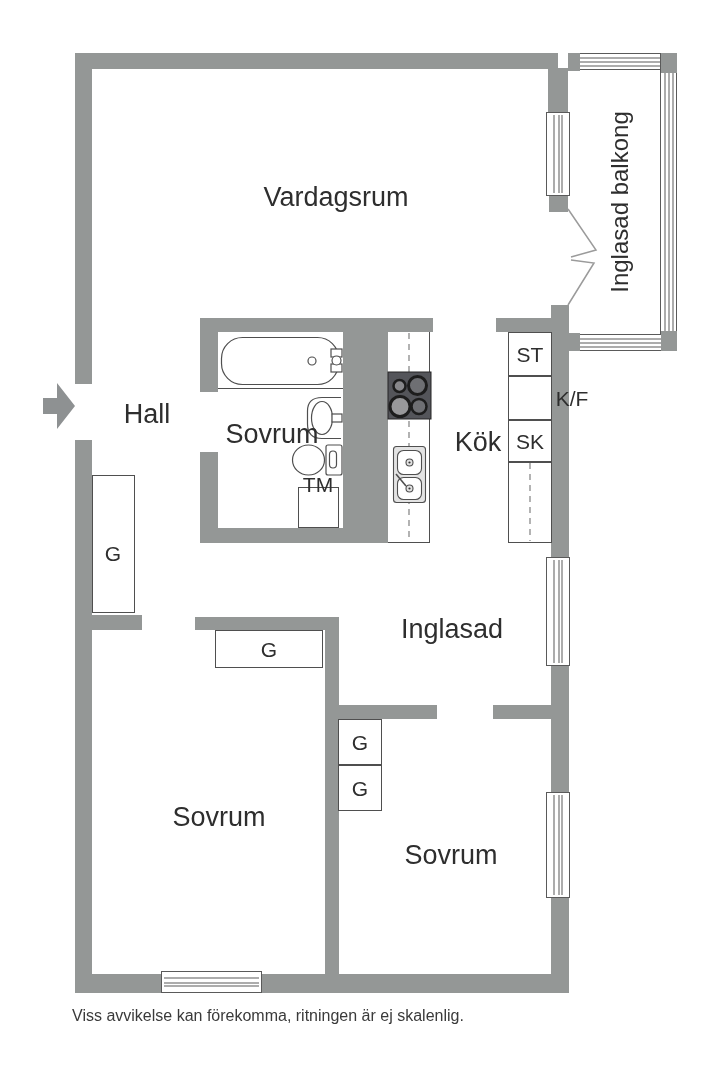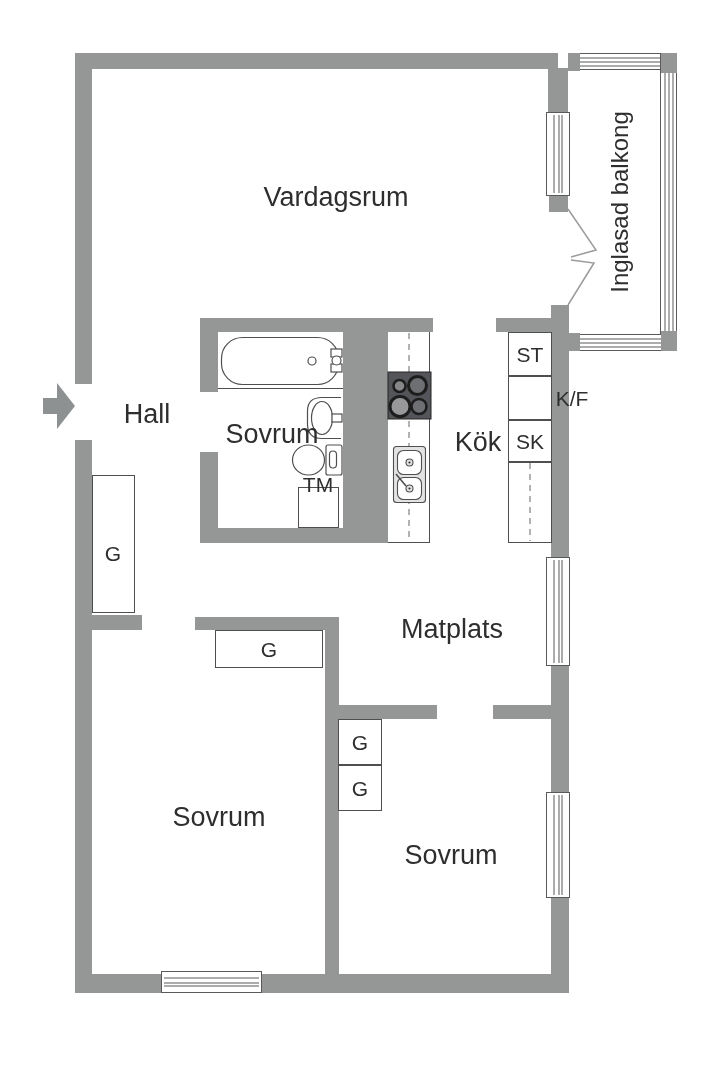--- a/index.html
+++ b/index.html
@@ -143,26 +143,27 @@
     <polygon points="43,398 57,398 57,383 75,406 57,429 57,414 43,414" fill="#8e9192"></polygon>
 
     <path d="M568,209 L596,250 L571,257 M571,260 L594,263 L568,305" fill="none" stroke="#9b9b9b" stroke-width="1.5"></path>
   </svg>
 
   <div class="label" style="left:336px;top:197px;">Vardagsrum</div>
   <div class="label rot" style="left:620px;top:202px;">Inglasad balkong</div>
   <div class="label" style="left:147px;top:414px;">Hall</div>
   <div class="label" style="left:272px;top:434px;">Sovrum</div>
   <div class="label" style="left:470px;top:442px;margin-left:8px;">Kök</div>
-  <div class="label" style="left:452px;top:629px;">Matplats</div>
+  <div class="label" style="left:452px;top:629px;">Inglasad</div>
   <div class="label" style="left:219px;top:817px;">Sovrum</div>
   <div class="label" style="left:451px;top:855px;">Sovrum</div>
 
   <div class="label small" style="left:530px;top:354px;">ST</div>
   <div class="label small" style="left:530px;top:398px;margin-left:42px;">K/F</div>
   <div class="label small" style="left:530px;top:441px;">SK</div>
   <div class="label small" style="left:318px;top:484px;">TM</div>
   <div class="label small" style="left:113px;top:553px;">G</div>
   <div class="label small" style="left:269px;top:649px;">G</div>
   <div class="label small" style="left:360px;top:742px;">G</div>
   <div class="label small" style="left:360px;top:788px;">G</div>
 
+  <div class="disclaimer">Viss avvikelse kan förekomma, ritningen är ej skalenlig.</div>
 </div>
 
 </body></html>

